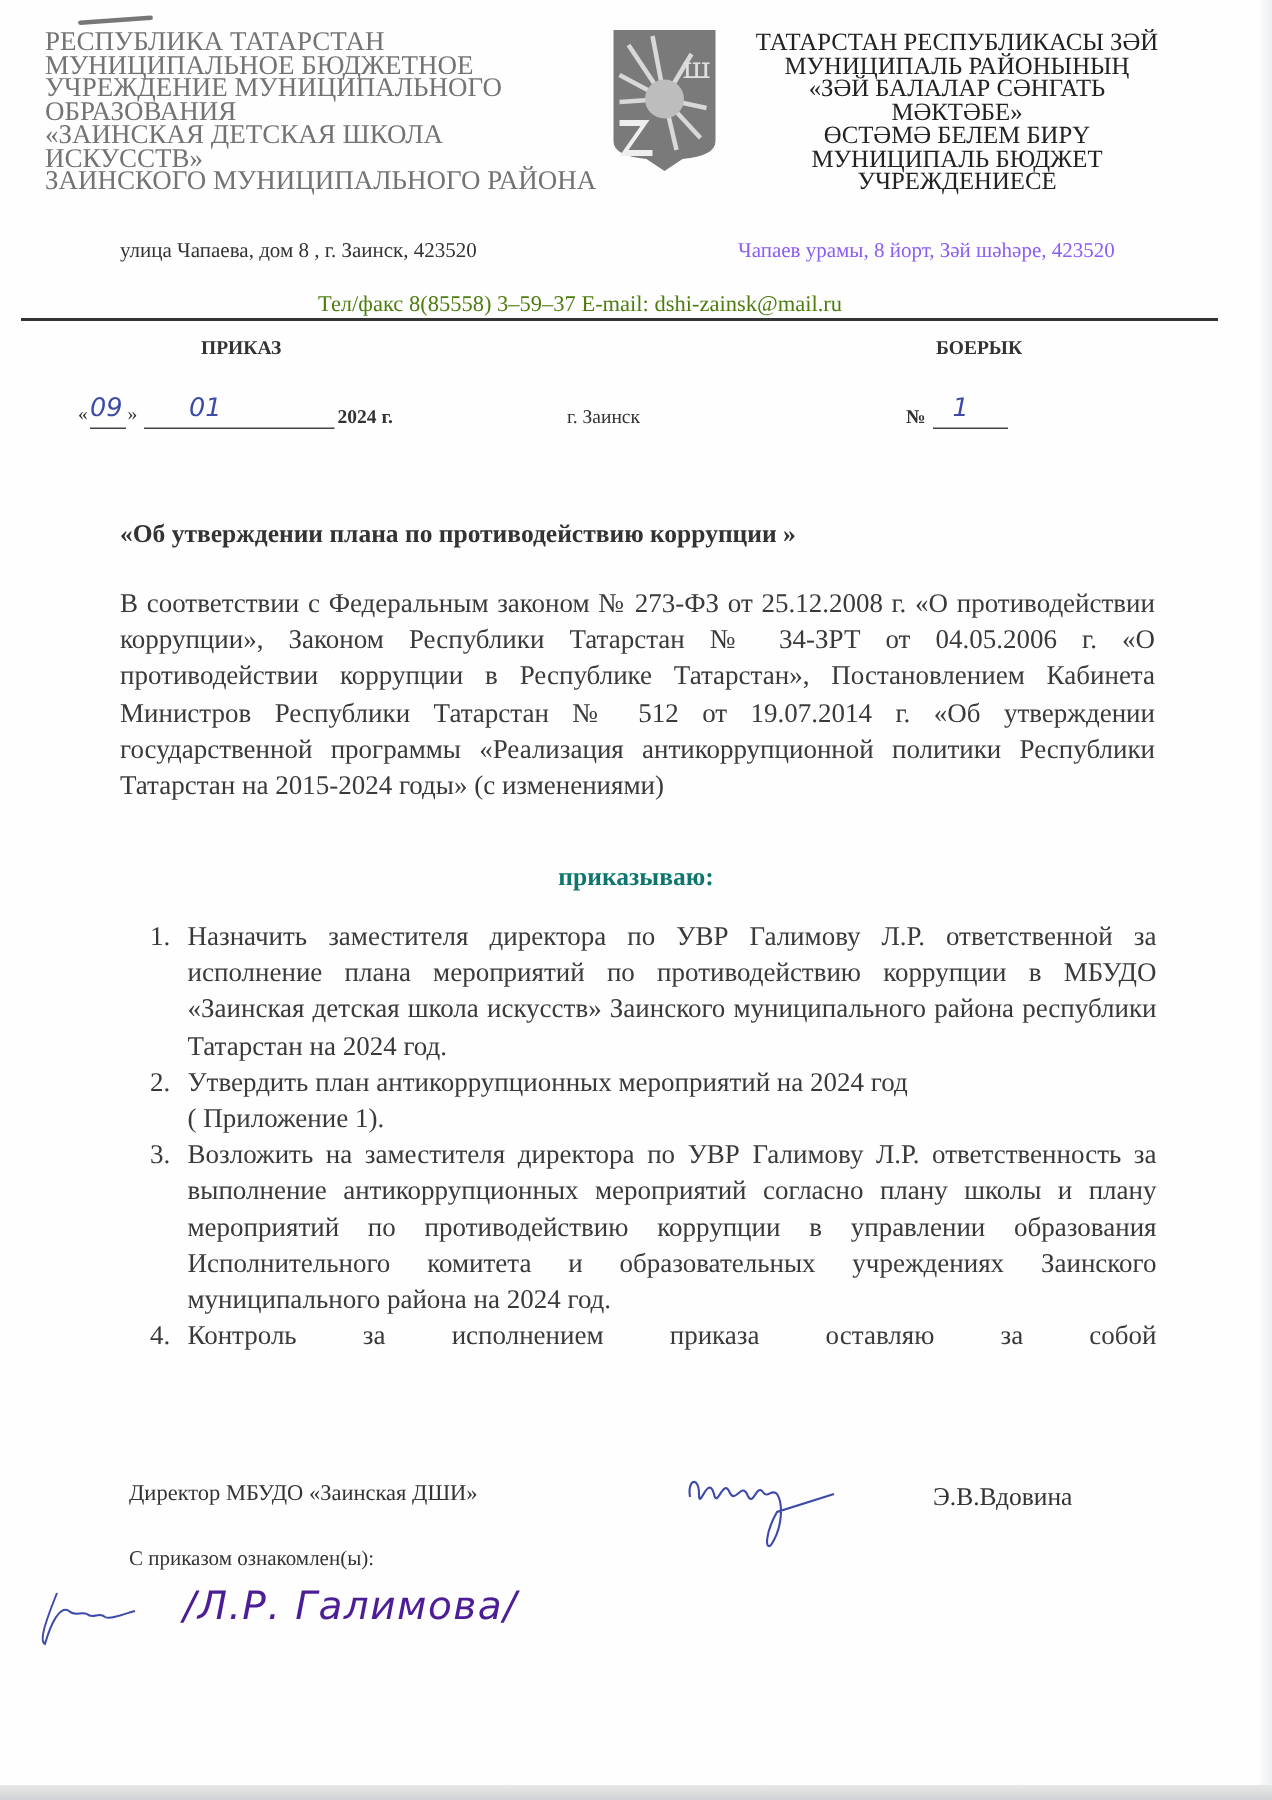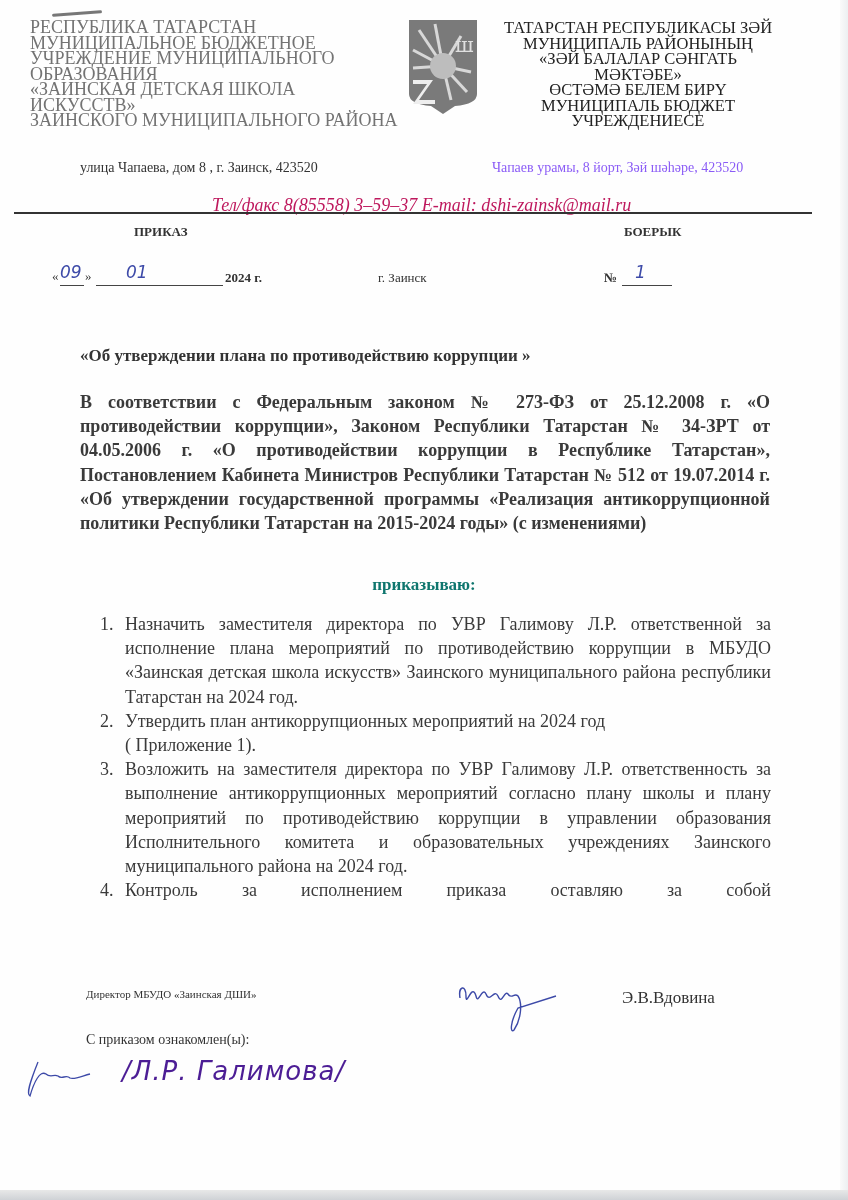--- a/index.html
+++ b/index.html
@@ -12,46 +12,46 @@
   .right-edge { position:absolute; top:0; bottom:0; right:0; width:8px; background:linear-gradient(90deg,#fafafa,#eceff1); }
 
   .pen-mark { position:absolute; left:52px; top:12px; width:50px; height:3px; background:#555; transform:rotate(-4deg); border-radius:2px; opacity:.8;}
 
   .hdr-left { position:absolute; left:30px; top:20px; width:370px; text-align:left; font-size:18px; line-height:15.5px; color:#737373; }
   .hdr-right { position:absolute; left:488px; top:20px; width:300px; text-align:center; font-size:16.5px; line-height:15.5px; color:#222; }
   .emblem { position:absolute; left:405px; top:16px; width:76px; height:100px; }
 
   .addr-left { position:absolute; left:80px; top:160px; font-size:14px; color:#333; }
   .addr-right { position:absolute; left:492px; top:160px; font-size:14px; color:#8b5cf6; }
-  .contact { position:absolute; left:212px; top:195px; font-size:18px; color:#be185d;font-style:italic; }
+  .contact { position:absolute; left:212px; top:195px; font-size:15px; color:#4d7c0f; }
   .rule { position:absolute; left:14px; top:212px; width:798px; height:2px; background:#333; }
 
   .order-left { position:absolute; left:134px; top:224px; font-size:13px; font-weight:bold; color:#333; }
   .order-right { position:absolute; left:612px; top:224px; font-size:13px; font-weight:bold; color:#333;margin-left:12px; }
 
   .date-line { position:absolute; top:268px; font-size:13px; color:#333; }
   .hand { font-family:"DejaVu Sans", sans-serif; font-style:italic; color:#3d4aa8; font-size:17px; }
   .day { position:absolute; left:60px; top:262px; }
   .uline { position:absolute; height:1px; background:#444; }
   .month { position:absolute; left:126px; top:262px; }
   .year { position:absolute; left:225px; top:270px; font-size:13px; font-weight:bold; color:#333; }
   .city { position:absolute; left:378px; top:270px; font-size:13px; color:#333; }
   .numlbl { position:absolute; left:604px; top:270px; font-size:13px; font-weight:bold; color:#333; }
   .num { position:absolute; left:635px; top:262px; }
 
   .title { position:absolute; left:80px; top:346px; font-size:17px; font-weight:bold; color:#333; }
-  .body-text { position:absolute; left:80px; top:390px; width:690px; font-size:18px; line-height:24.2px; text-align:justify; color:#3a3a3a;font-weight:bold; }
+  .body-text { position:absolute; left:80px; top:390px; width:690px; font-size:18px; line-height:24.2px; text-align:justify; color:#3a3a3a; }
   .orders { position:absolute; left:0; top:575px; width:848px; text-align:center; font-size:17px; font-weight:bold; color:#0f766e; }
 
   ol.items { position:absolute; left:125px; top:612px; width:646px; margin:0; padding:0 0 0 0; list-style:none; font-size:18px; line-height:24.2px; color:#3a3a3a; }
   ol.items li { position:relative; text-align:justify; margin:0; }
   ol.items li .n { position:absolute; left:-25px; }
   .last-line { text-align-last:justify; }
 
-  .sign-role { position:absolute; left:86px; top:988px; font-size:11px; color:#333; }
+  .sign-role { position:absolute; left:86px; top:988px; font-size:15px; color:#333; }
   .sign-name { position:absolute; left:622px; top:988px; font-size:17px; color:#333; }
   .sig1 { position:absolute; left:452px; top:978px; width:110px; height:60px; }
   .ack { position:absolute; left:86px; top:1032px; font-size:14px; color:#333; }
   .sig2 { position:absolute; left:16px; top:1052px; width:380px; height:50px; }
   .sig2-text { position:absolute; left:122px; top:1056px; font-family:"DejaVu Sans", sans-serif; font-style:italic; font-size:26px; color:#4c1d95; letter-spacing:1px; }
 </style>
 </head>
 <body>
 
 <div class="page">

